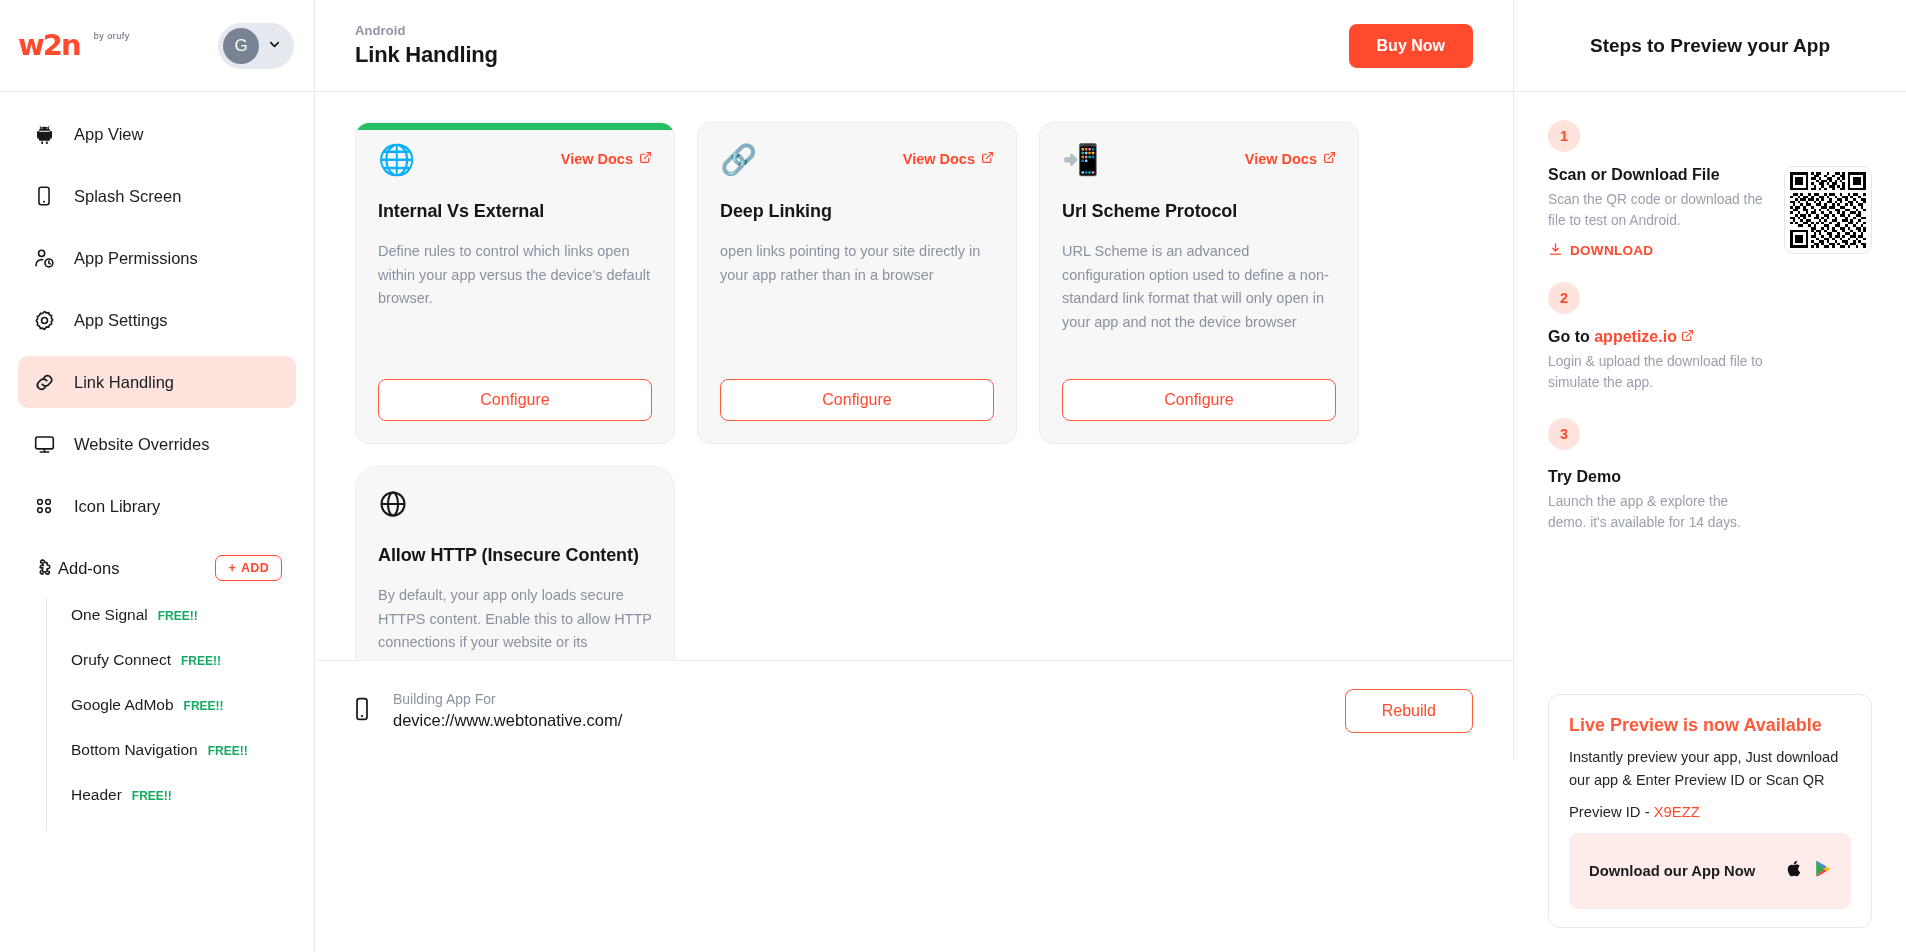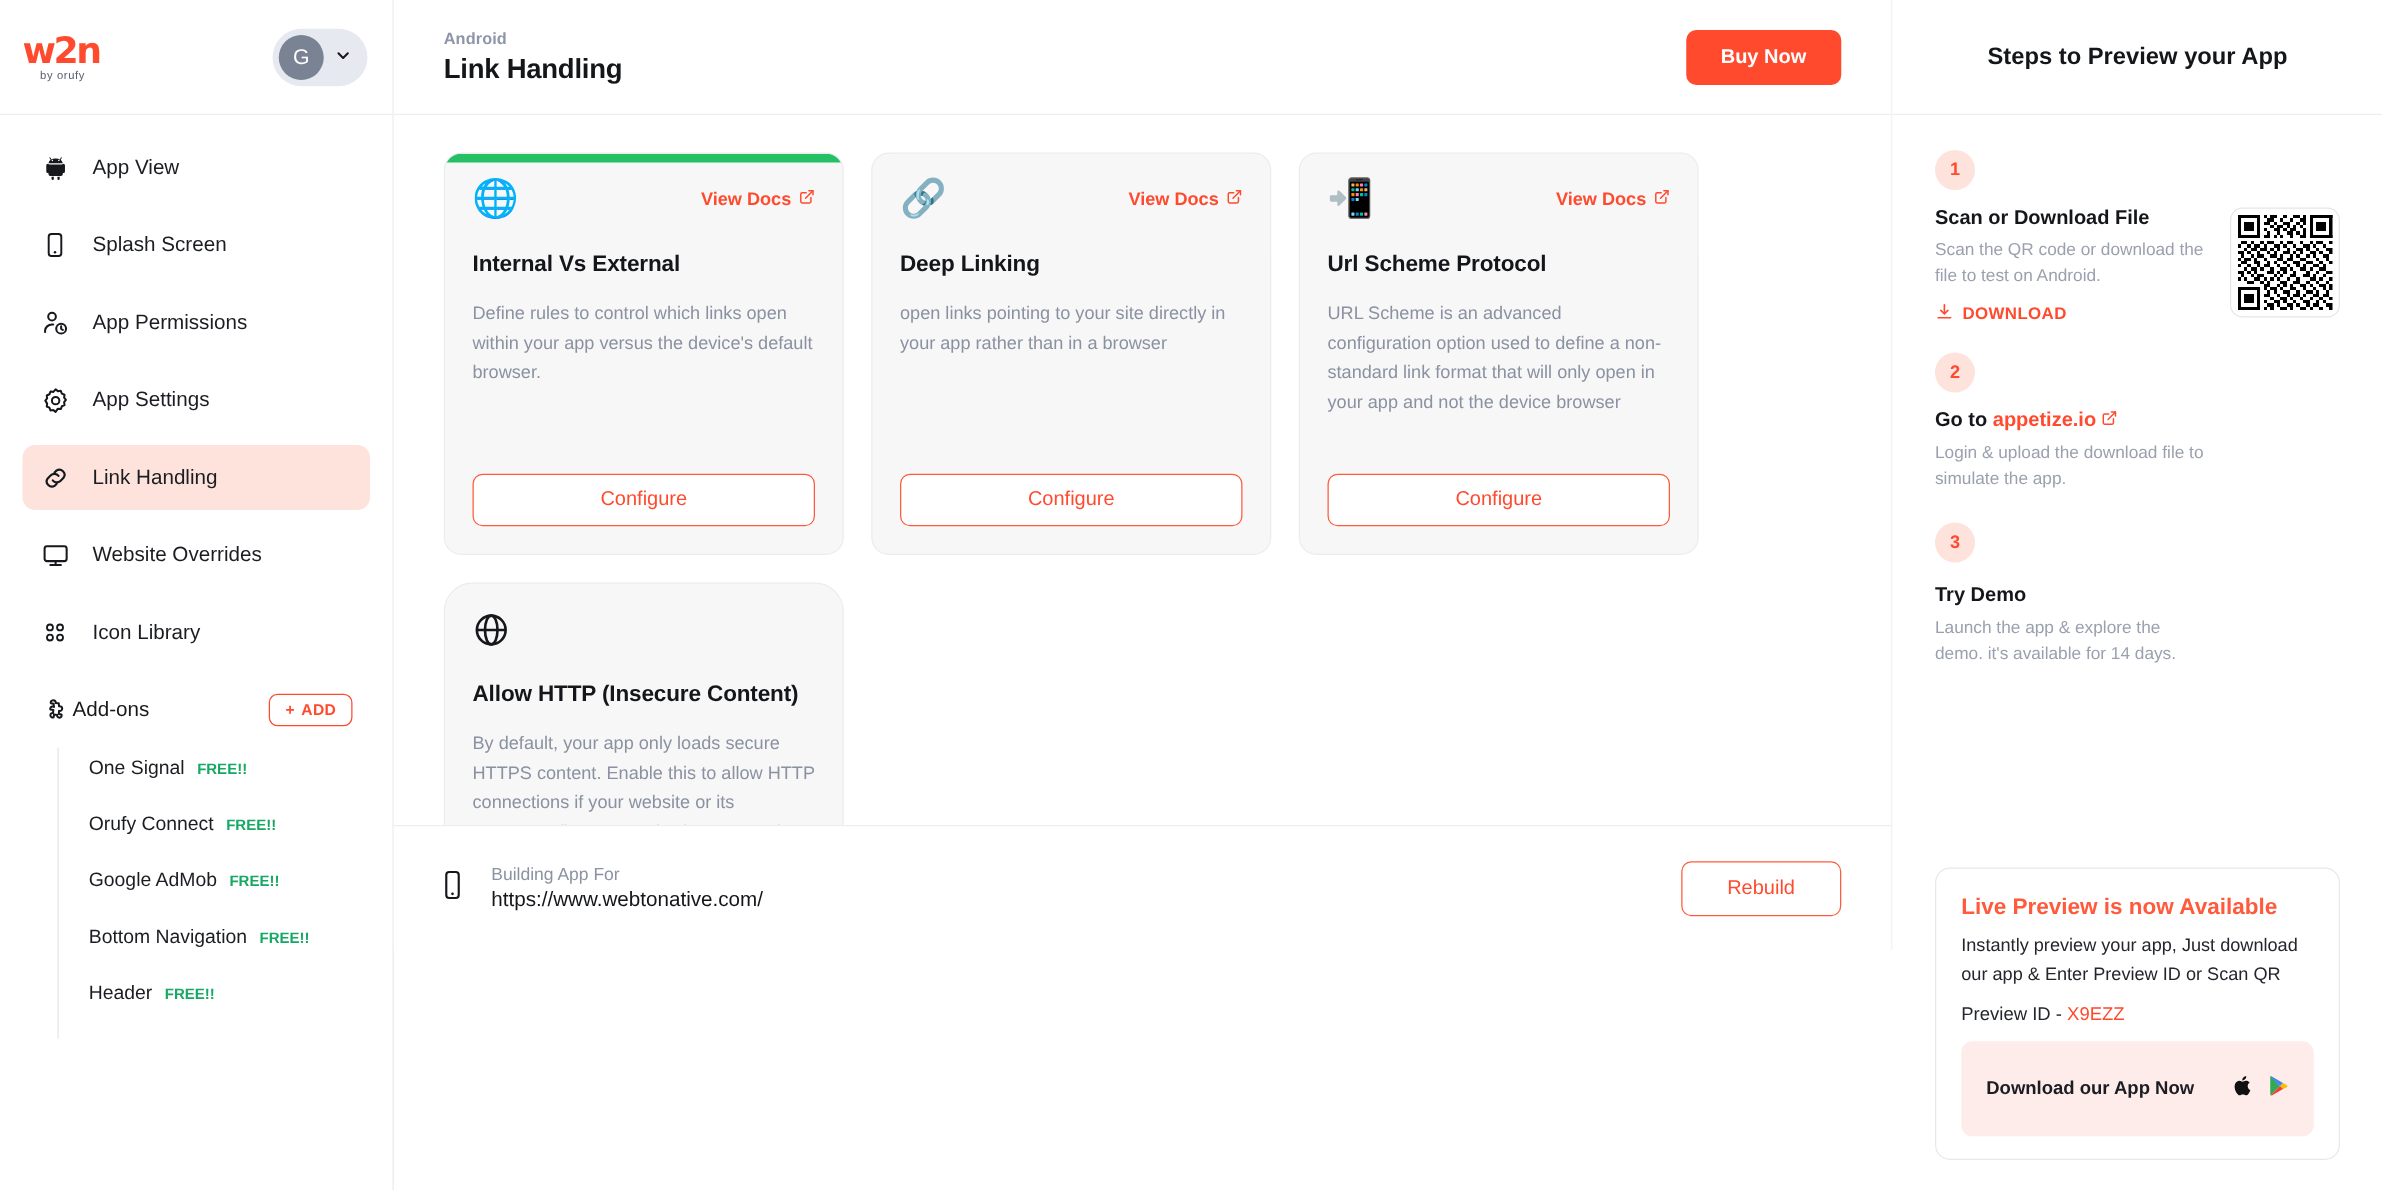--- a/index.html
+++ b/index.html
@@ -20,21 +20,21 @@
     display: flex; flex-direction: column;
     overflow: hidden;
   }
   .sidebar-top {
     height: 92px; min-height: 92px;
     display: flex; align-items: center;
     padding: 0 20px 0 18px;
     justify-content: space-between;
     border-bottom: 1px solid #eceef1;
   }
-  .logo { display: flex; flex-direction: column; align-items: flex-start; line-height: 1; }
+  .logo { display: flex; flex-direction: row; align-items: flex-start; line-height: 1; }
   .logo-main {
     font-size: 29px; font-weight: 700; letter-spacing: -2px;
     color: #ff4a2e; font-family: "DejaVu Sans", sans-serif;
   }
   .logo-sub { font-size: 9px; color: #5b6170; letter-spacing: .5px; margin-top: 1px; margin-left:14px;}
   .profile-pill {
     display: flex; align-items: center; gap: 8px;
     background: #e6e9ef; border-radius: 40px;
     padding: 5px 12px 5px 5px; cursor: pointer;
   }
@@ -428,21 +428,21 @@
     <footer class="footer">
       <div class="footer-left">
         <span>
           <svg width="26" height="26" viewBox="0 0 24 24" fill="none" stroke="#16181c" stroke-width="1.6">
               <rect x="7.4" y="2.4" width="9.2" height="19.2" rx="2.2"></rect>
               <circle cx="12" cy="18.5" r="1" fill="#16181c" stroke="none"></circle>
             </svg>
         </span>
         <div>
           <div class="footer-kicker">Building App For</div>
-          <div class="footer-url">https://www.webtonative.com/</div>
+          <div class="footer-url">device://www.webtonative.com/</div>
         </div>
       </div>
       <button class="rebuild-btn">Rebuild</button>
     </footer>
   </section>
 
   <aside class="rightpanel">
     <div class="rp-head">Steps to Preview your App</div>
 
     <div class="rp-body">

